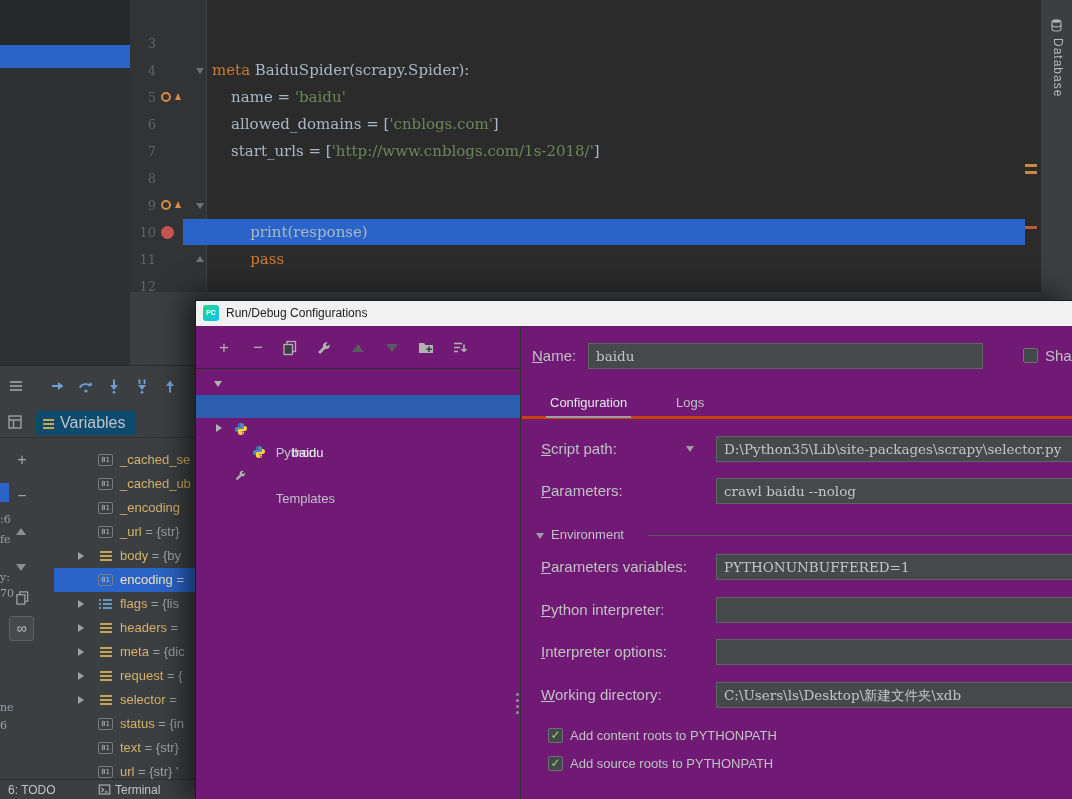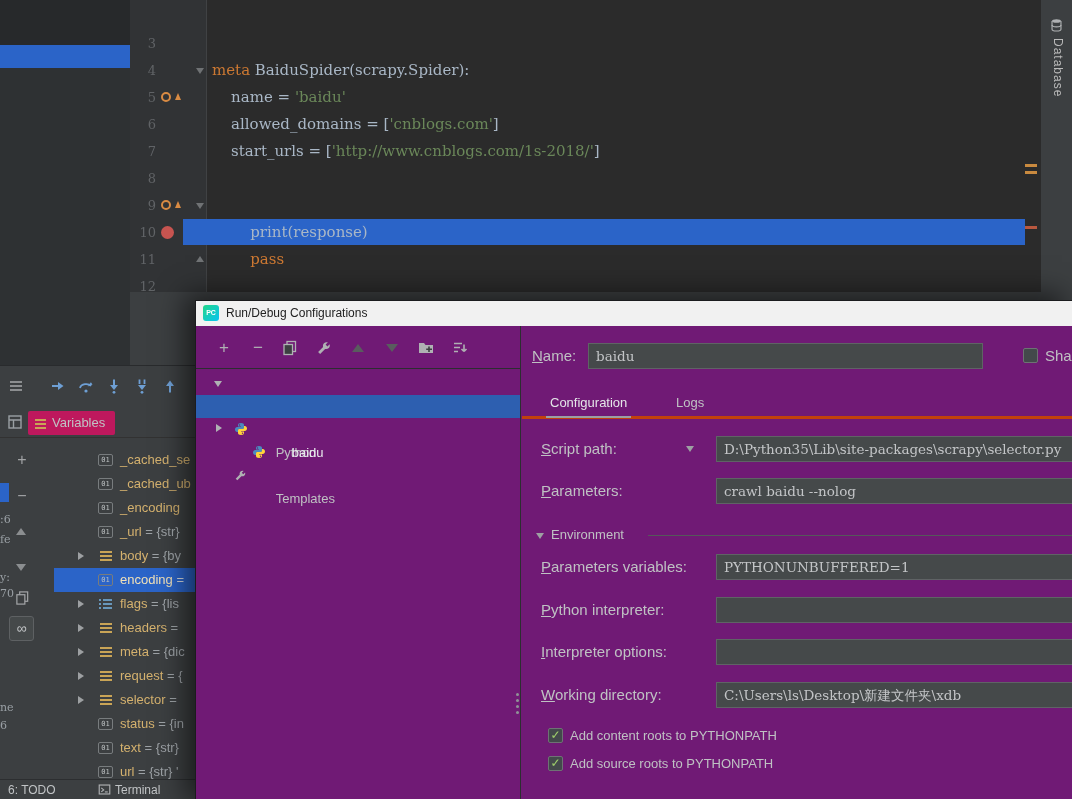--- a/index.html
+++ b/index.html
@@ -34,21 +34,21 @@
 
   
   #proj{position:absolute;left:0;top:0;width:130px;height:365px;background:#2e3133}
   #proj .darker{position:absolute;left:0;top:0;width:100%;height:45px;background:#27292b}
   #proj .selrow{position:absolute;left:0;top:45px;width:100%;height:23px;background:#2b64c8}
 
   
   #debug{position:absolute;left:0;top:365px;width:195px;height:414px;background:#3c3f41;border-top:1px solid #292b2d;overflow:hidden}
   .dbg-ic{position:absolute;top:12px;width:18px;height:18px;text-align:center;line-height:18px;color:#a7a9ab;font-size:15px}
   #vartabrow{position:absolute;left:0;top:42px;width:100%;height:30px;border-bottom:1px solid #323232}
-  #vartab{position:absolute;left:28px;top:3px;height:24px;line-height:24px;padding:0 10px 0 24px;background:#be185d;border-radius:2px;color:#c0c3c5;font-size:13px}
+  #vartab{position:absolute;left:36px;top:3px;height:24px;line-height:24px;padding:0 10px 0 24px;background:#0c4a6e;border-radius:2px;color:#c0c3c5;font-size:16px}
   #vartab .stackic{position:absolute;left:7px;top:8px;width:11px;height:2px;background:#c9a456;box-shadow:0 4px 0 #c9a456,0 8px 0 #c9a456}
   #vtree{position:absolute;left:54px;top:82px;width:141px}
   .vrow{position:relative;height:24px;line-height:24px;white-space:pre;font-size:13px;padding-left:66px}
   .vrow.sel{background:#2b64c8}
   .vname{color:#d4b16e}.vsuf{color:#9da2a6}
   .vrow.sel .vname{color:#f0e0b8}.vrow.sel .vsuf{color:#d7dce2}
   .varr{position:absolute;left:24px;top:8px;width:0;height:0;border-top:4px solid transparent;border-bottom:4px solid transparent;border-left:6px solid #9da0a2}
   .i01{position:absolute;left:44px;top:6px;width:15px;height:12px;border:1px solid #787c7e;border-radius:2px;
        font-family:"DejaVu Sans Mono",monospace;font-size:7px;line-height:10px;text-align:center;color:#bcc0c2}
   .istack{position:absolute;left:46px;top:7px;width:12px;height:2px;background:#c9a456;box-shadow:0 4px 0 #c9a456,0 8px 0 #c9a456}

